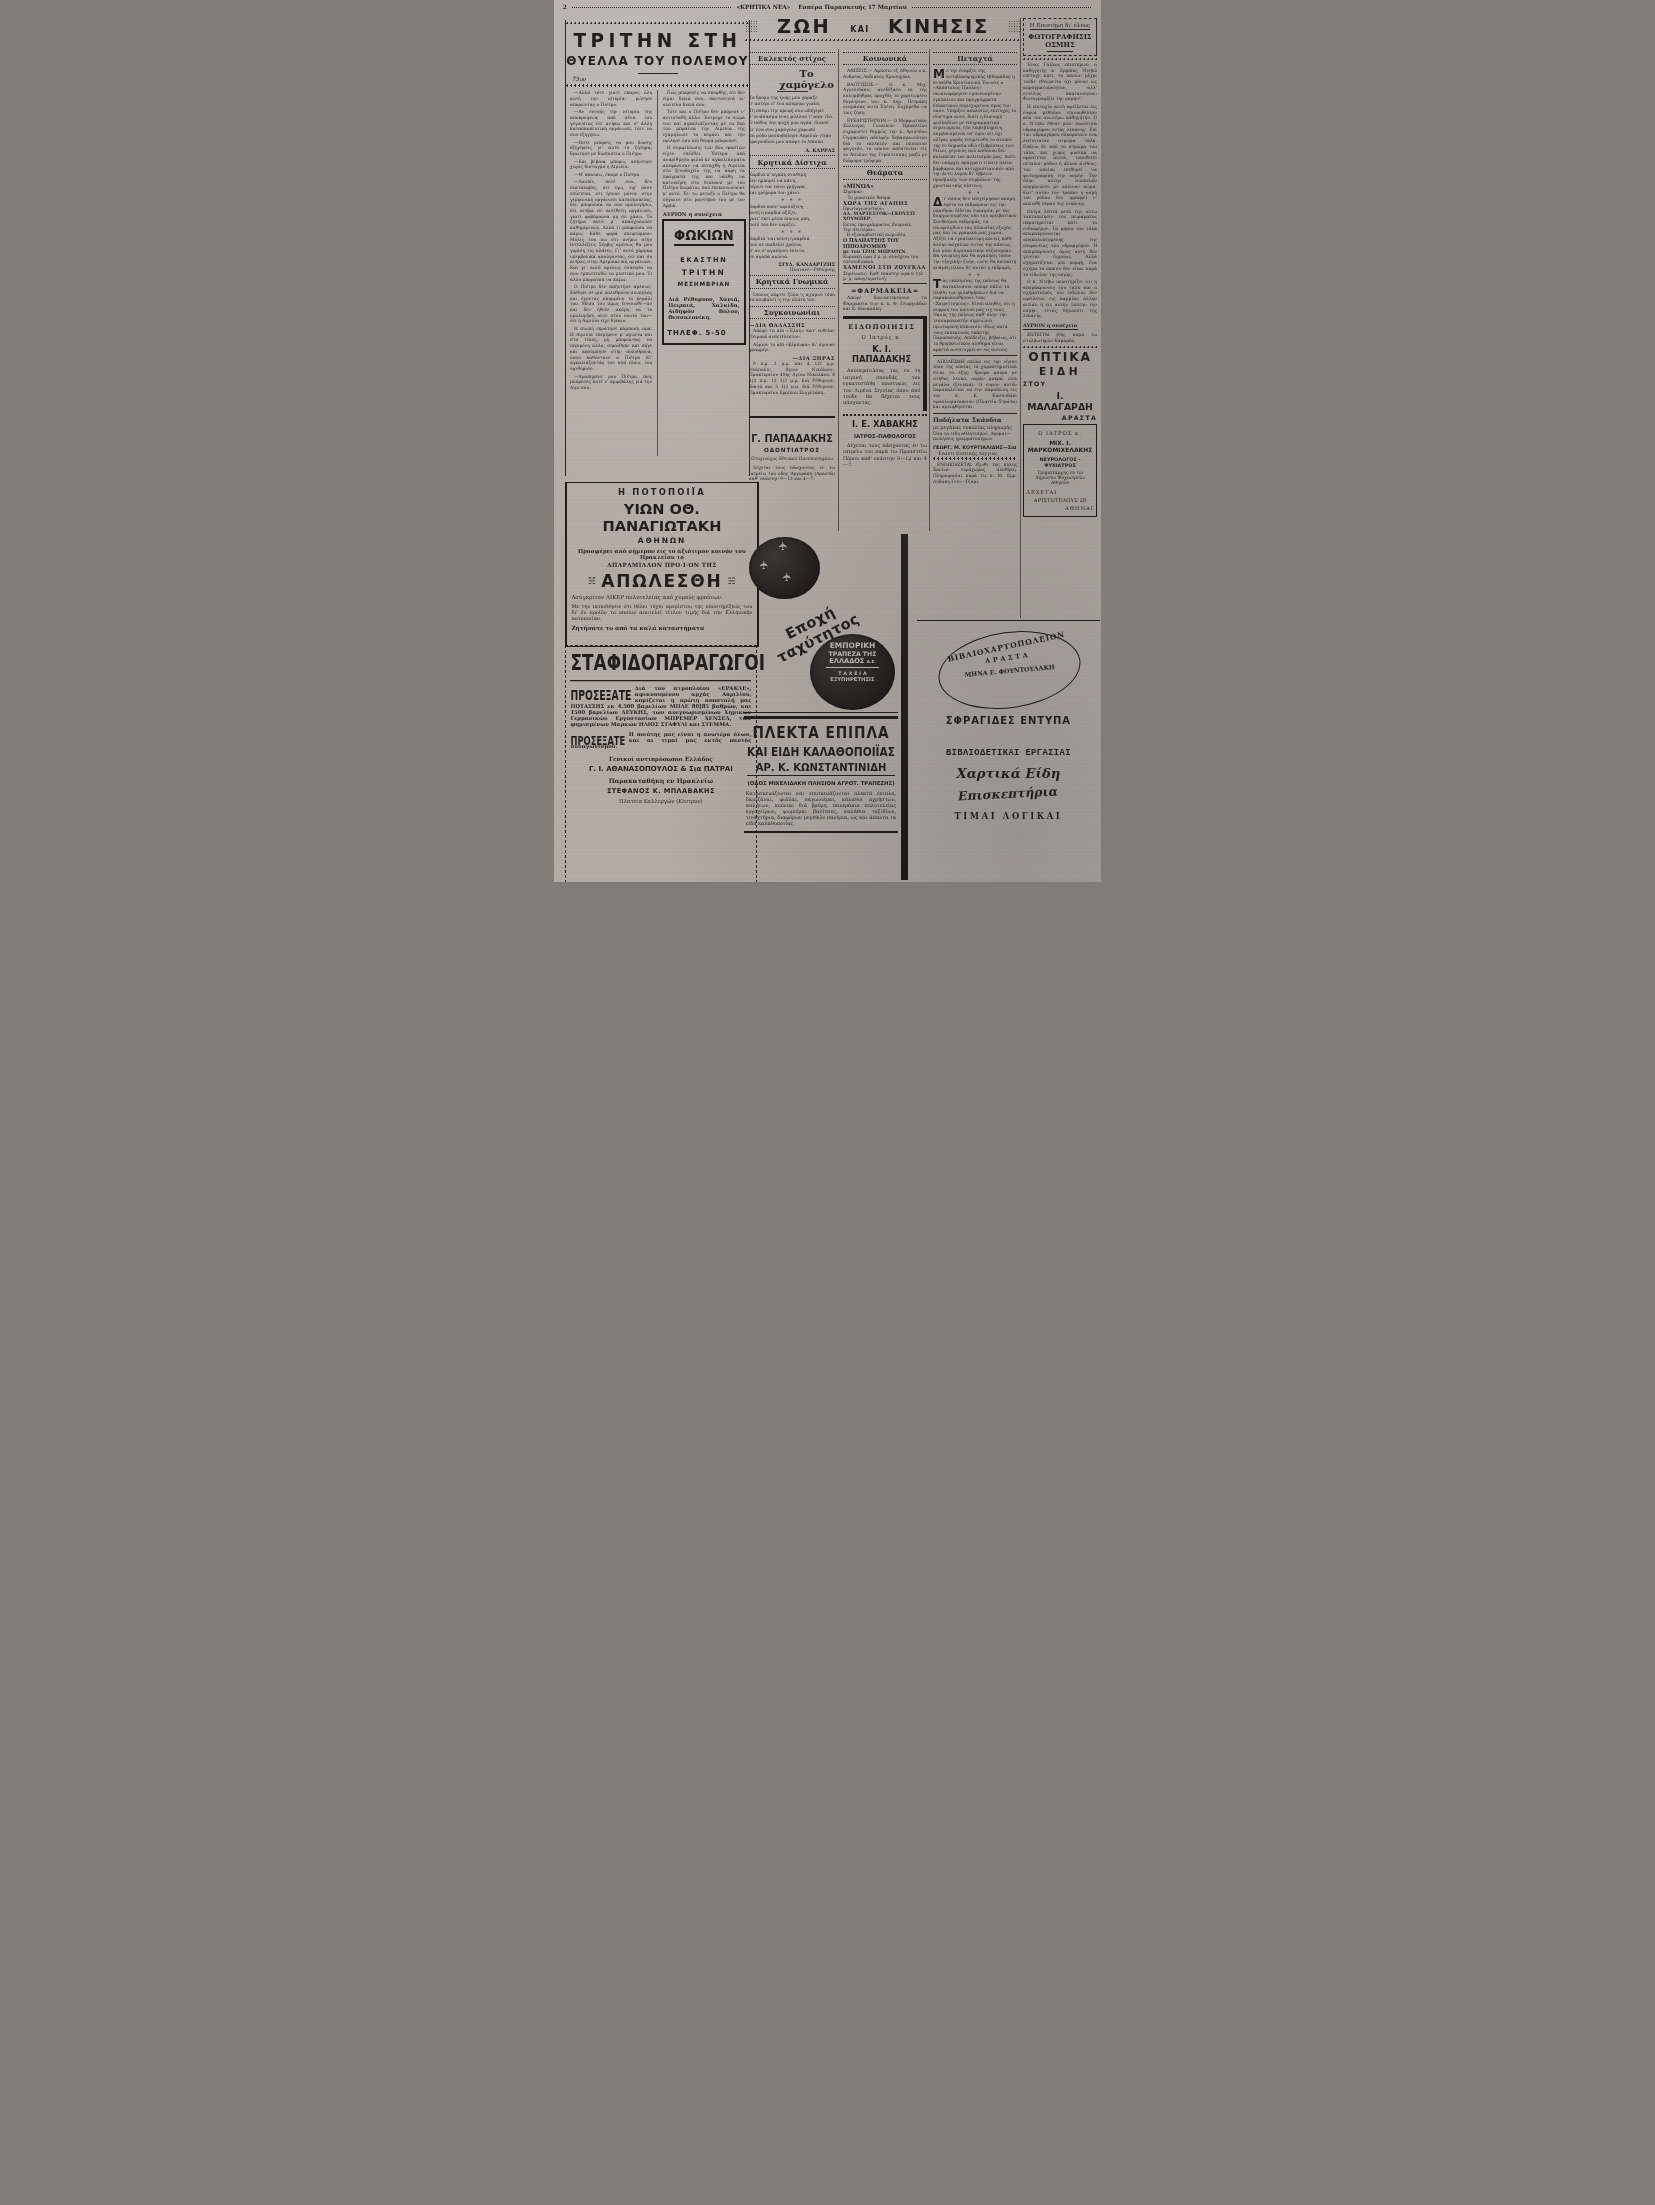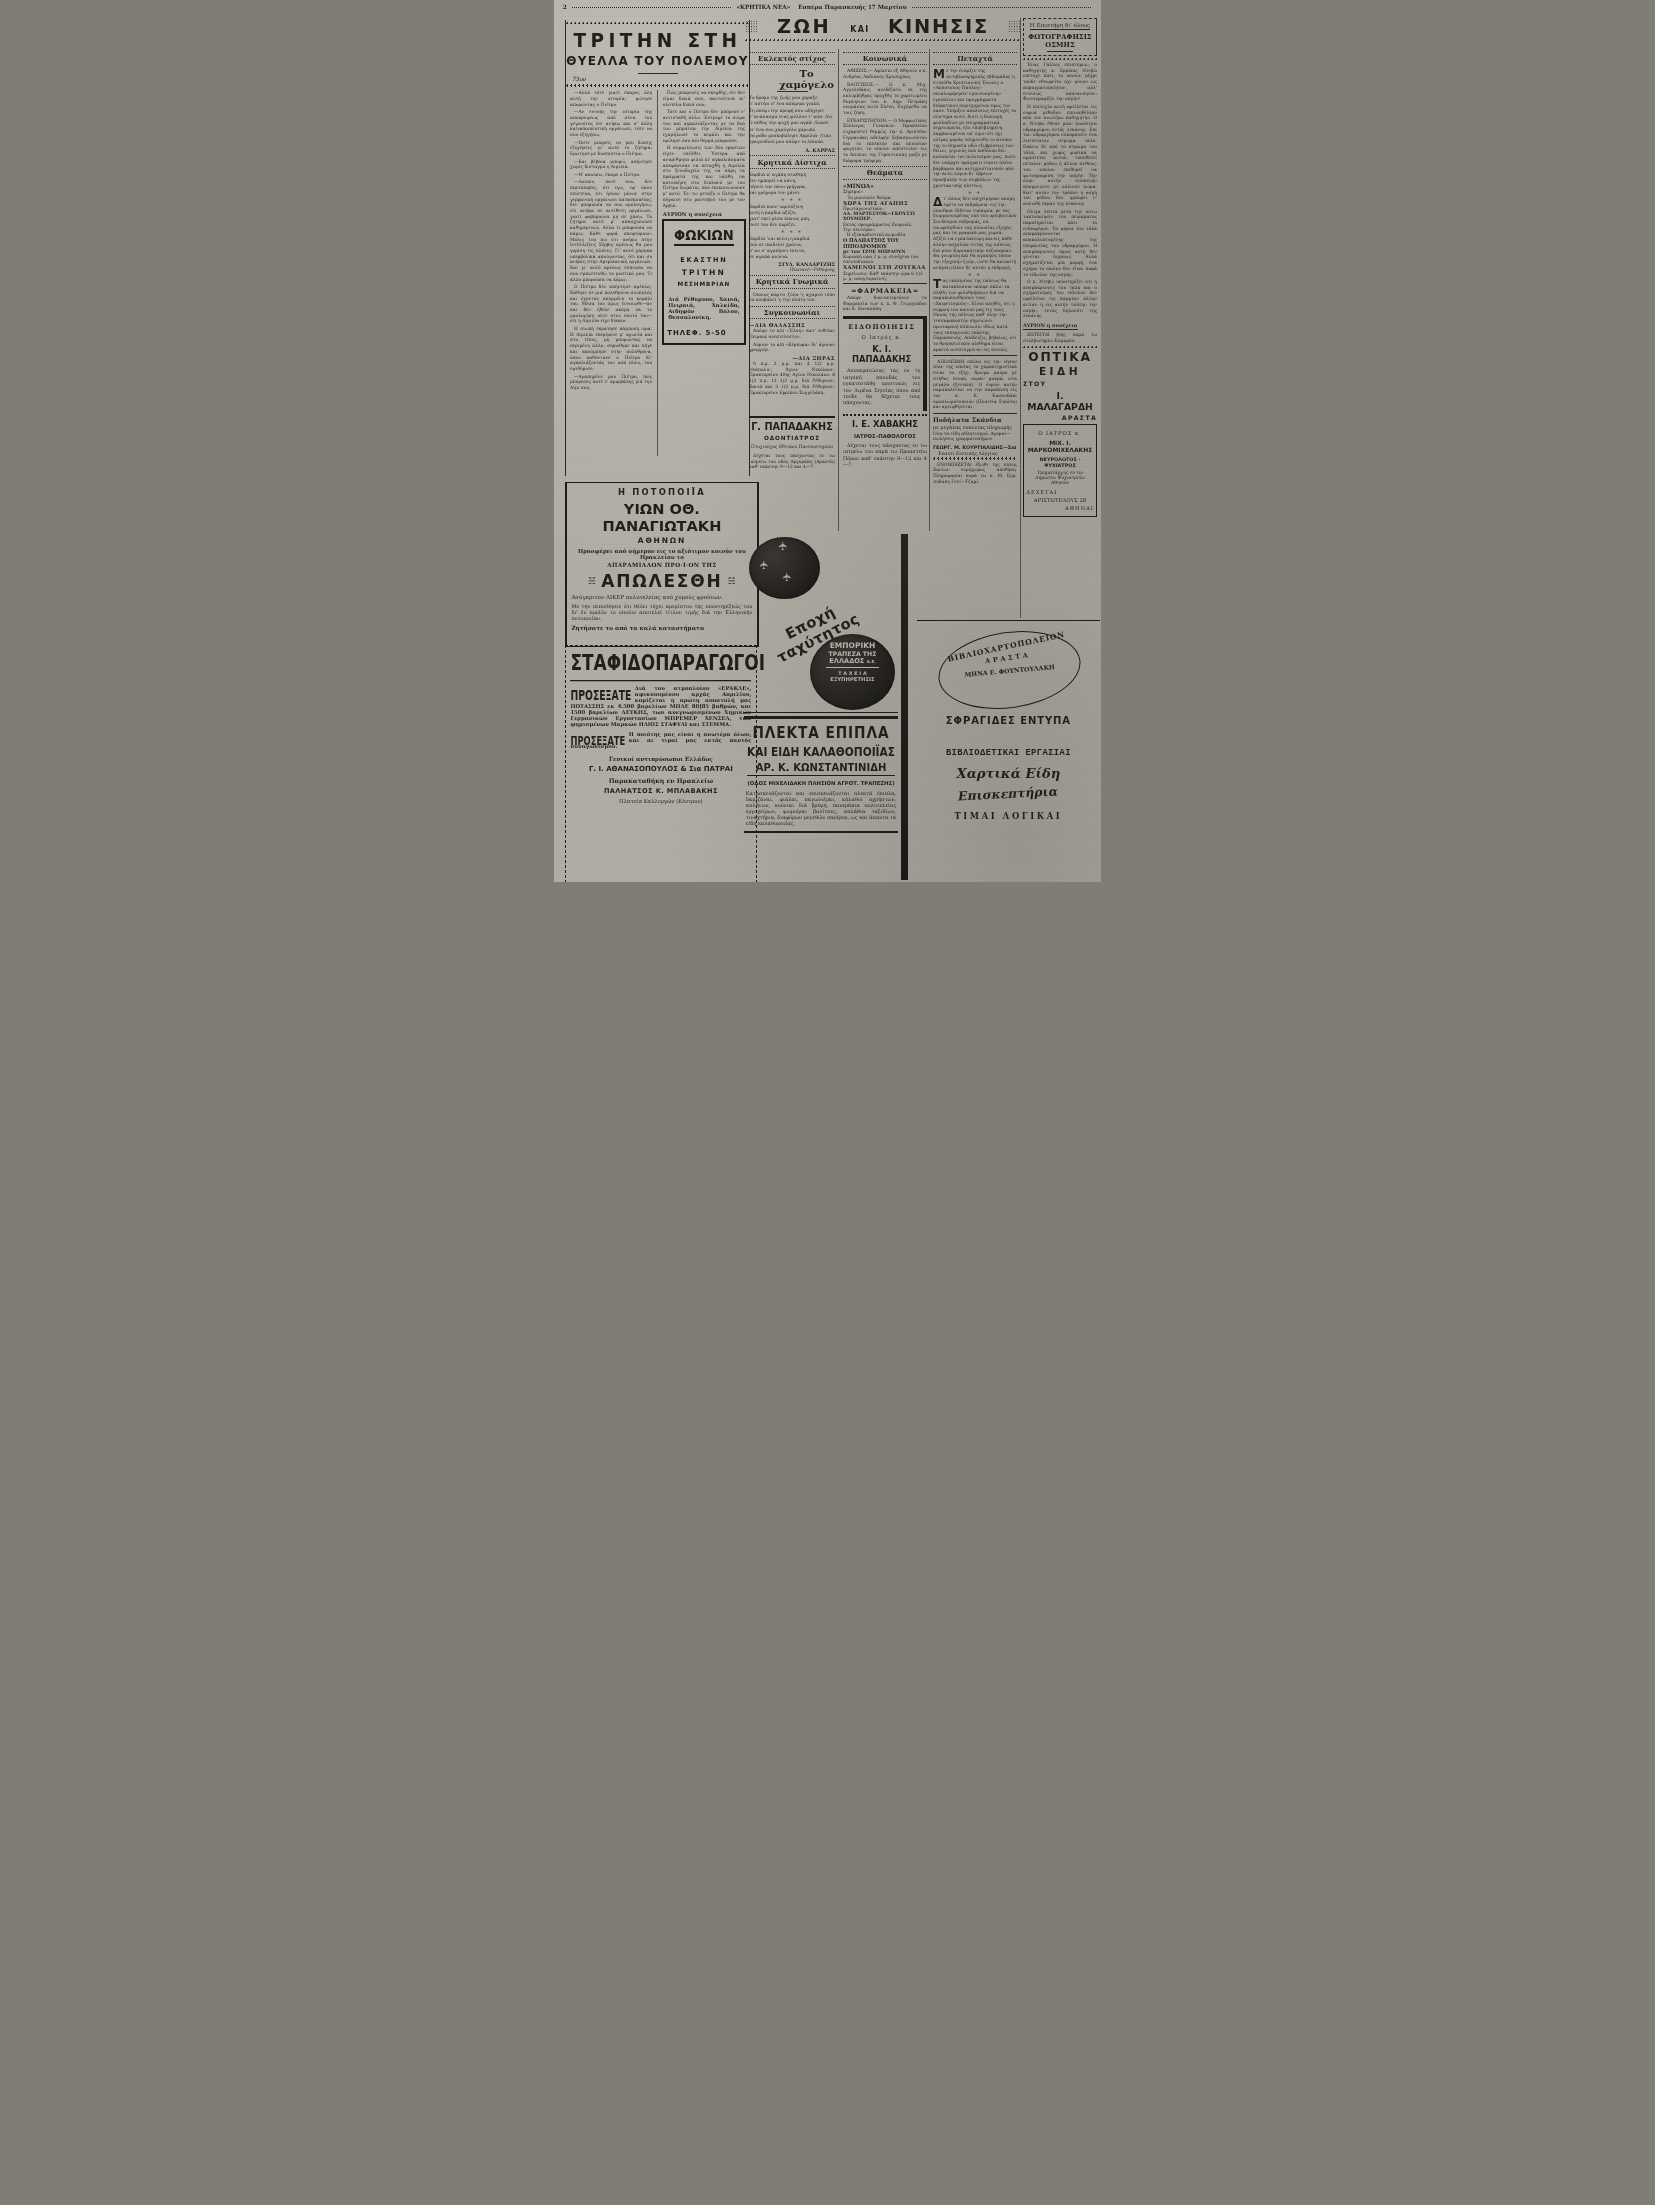--- a/index.html
+++ b/index.html
@@ -134,21 +134,21 @@
     <div class="sub">Πλατανέ—Ρεθύμνης</div>
     <div class="hdr">Κρητικά Γνωμικά</div>
     <p class="bodytext">Όποιος κόφτει ξύλα 'ς αχαμνό τόπο τα κουβαλεί 'ς την πλάτη του.</p>
     <div class="hdr">Συγκοινωνίαι</div>
     <div class="b" style="font-size:5.3px;letter-spacing:0.4px;">—ΔΙΑ ΘΑΛΑΣΣΗΣ</div>
     <p class="bodytext">Απόψε το α/π «Έλση» κατ' ευθείαν Πειραιά ανεκτέλεστον.</p>
     <p class="bodytext">Αύριον το α/π «Κέρκυρα» δι' άγονον γραμμήν.</p>
     <div class="b" style="font-size:5.3px;text-align:right;letter-spacing:0.4px;">—ΔΙΑ ΞΗΡΑΣ</div>
     <p class="bodytext">9 π.μ. 2 μ.μ. και 4 1)2 μ.μ. Νεάπολιν, Άγιον Νικόλαον. Πρακτορείον 49ης Αγίου Νικολάου. 8 1)2 π.μ. 12 1)2 μ.μ. διά Ρέθυμνον, Χανιά και 3 1)2 μ.μ. διά Ρέθυμνον, Πρακτορείον Ερρίκου Συγγελάκη.</p>
 
-    <div style="border-top:2.6px solid #201d19;margin-top:21px;padding-top:3px;text-align:center;">
+    <div style="border-top:2.6px solid #201d19;margin-top:21px;padding-top:15px;text-align:center;">
       <div class="adname" style="font-size:9.7px;">Γ. ΠΑΠΑΔΑΚΗΣ</div>
       <div class="adname" style="font-size:5.7px;letter-spacing:0.9px;margin-top:2.6px;">ΟΔΟΝΤΙΑΤΡΟΣ</div>
       <div style="font-size:4.4px;margin-top:3.5px;">Πτυχιούχος Εθνικού Πανεπιστημίου</div>
       <p class="bodytext" style="margin-top:3.5px;">Δέχεται τους πάσχοντας εν τω ιατρείω του οδός Αργυράκη (Αραστά) καθ' εκάστην 9—12 και 4—7.</p>
     </div>
   </div>
 
   <div class="abs" style="left:289px;top:49px;width:84px;">
     <div class="hdr">Κοινωνικά</div>
     <p class="bodytext">ΑΦΙΞΕΙΣ.— Αφίκετο εξ Αθηνών ο κ. Ανδρέας Λαδιανός Χρυσοχόος.</p>
@@ -264,21 +264,21 @@
       <span class="adname" style="float:left;font-size:9.3px;transform:scaleY(1.5);transform-origin:top;margin:1.8px 3.5px 0 0;">ΠΡΟΣΕΞΑΤΕ</span>
       <p style="font-size:5.3px;text-align:justify;margin:0;font-weight:bold;">Διά του ατμοπλοίου «ΕΡΑΚΛΕ», αφικνουμένου αρχάς Απριλίου, κομίζεται η πρώτη αποστολή μας ΠΟΤΑΣΣΗΣ εκ 4.500 βαρελίων ΜΠΛΕ 80]85 βαθμών, και 1500 βαρελίων ΛΕΥΚΗΣ, των ανεγνωρισμένων Χημικών Γερμανικών Εργοστασίων ΜΠΡΕΜΕΡ ΧΕΝΣΕΛ, των φημισμένων Μαρκών ΗΛΙΟΣ ΣΤΑΦΥΛΙ και ΣΤΕΜΜΑ.</p>
     </div>
     <div style="margin-top:4.4px;overflow:hidden;">
       <span class="adname" style="float:left;font-size:8.4px;transform:scaleY(1.5);transform-origin:top;margin:1.8px 3.5px 0 0;">ΠΡΟΣΕΞΑΤΕ</span>
       <p style="font-size:5.3px;text-align:justify;margin:0;font-weight:bold;">Η ποιότης μας είναι η ανωτέρα όλων, και αι τιμαί μας εκτός παντός συναγωνισμού.</p>
     </div>
     <div class="ctr b" style="font-size:5.7px;margin-top:7px;">Γενικοί αντιπρόσωποι Ελλάδος</div>
     <div class="ctr adname" style="font-size:7px;margin-top:3.5px;">Γ. Ι. ΑΘΑΝΑΣΟΠΟΥΛΟΣ &amp; Σια ΠΑΤΡΑΙ</div>
     <div class="ctr b" style="font-size:6.2px;margin-top:3.5px;">Παρακαταθήκη εν Ηρακλείω</div>
-    <div class="ctr adname" style="font-size:6.6px;letter-spacing:0.4px;margin-top:3.5px;">ΠΑΛΗΑΤΣΟΣ Κ. ΜΠΛΑΒΑΚΗΣ</div>
+    <div class="ctr adname" style="font-size:6.6px;letter-spacing:0.4px;margin-top:3.5px;">ΣΤΕΦΑΝΟΣ Κ. ΜΠΛΑΒΑΚΗΣ</div>
     <div class="ctr" style="font-size:5.3px;margin-top:2.6px;">Πλατεία Καλλεργών (Κέντρον)</div>
   </div>
 
   <div class="abs" style="left:190px;top:534px;width:153px;height:176px;">
     <div class="darkcirc planes" style="position:absolute;left:5.3px;top:2.6px;width:71px;height:62px;">
       <span style="left:29px;top:2.6px;font-size:11.5px;">✈</span>
       <span style="left:9.7px;top:21px;font-size:11.5px;">✈</span>
       <span style="left:33px;top:33px;font-size:11.5px;">✈</span>
     </div>
     <div class="sans b" style="position:absolute;left:-2.6px;top:79px;width:146px;font-size:14.6px;transform:rotate(-27deg);letter-spacing:0.4px;text-align:center;">Εποχή ταχύτητος</div>

